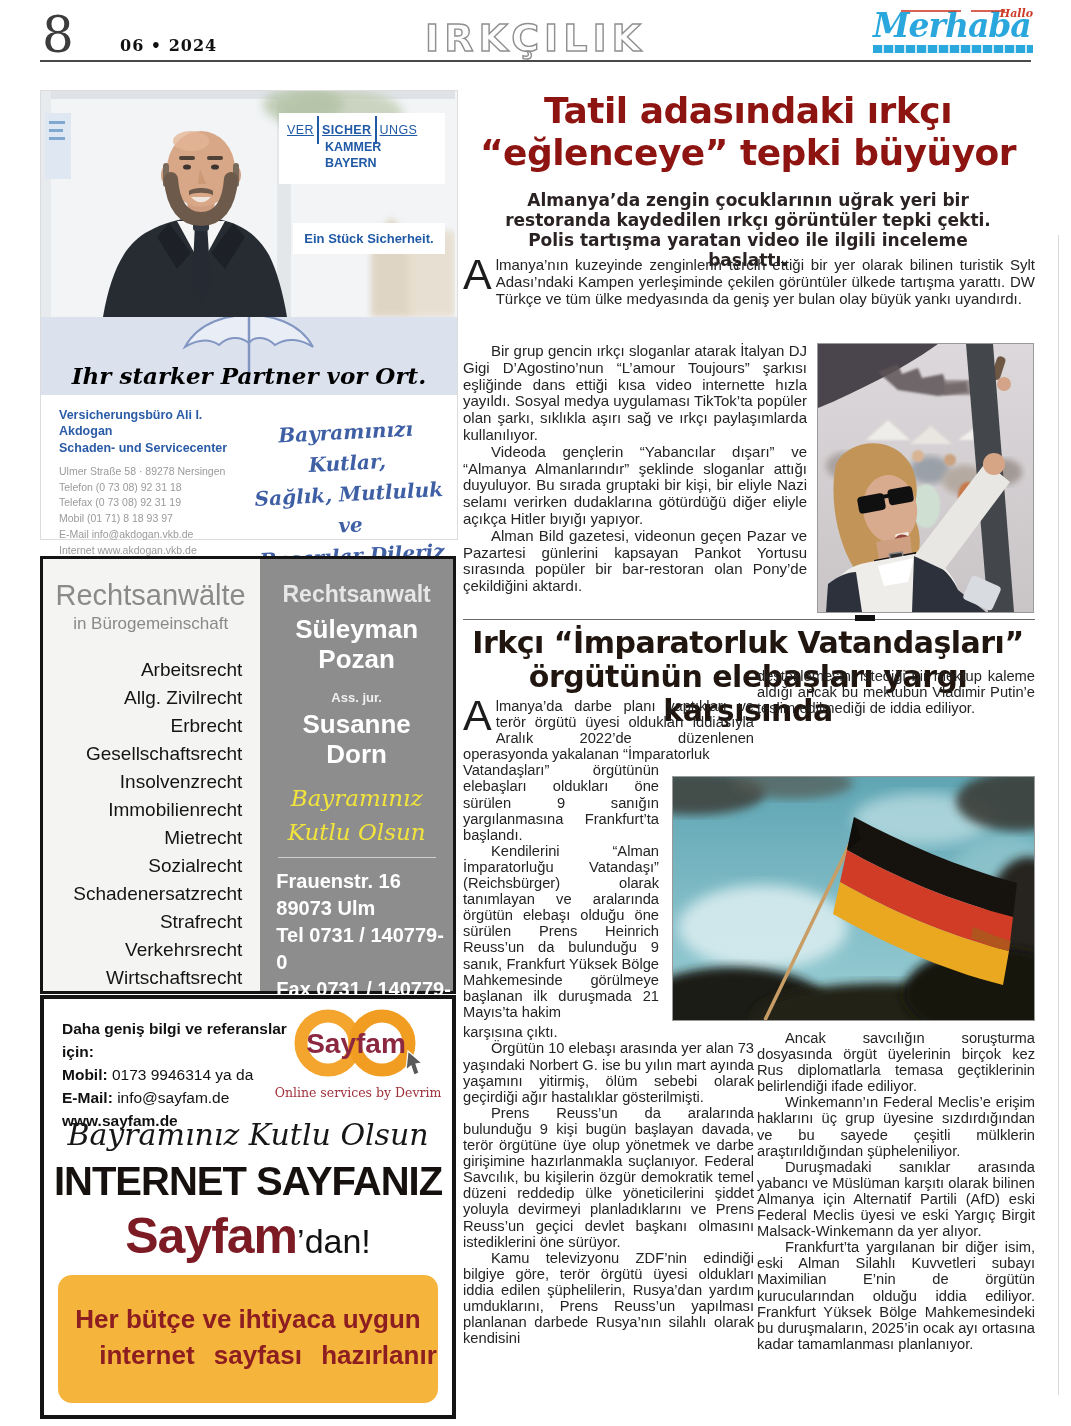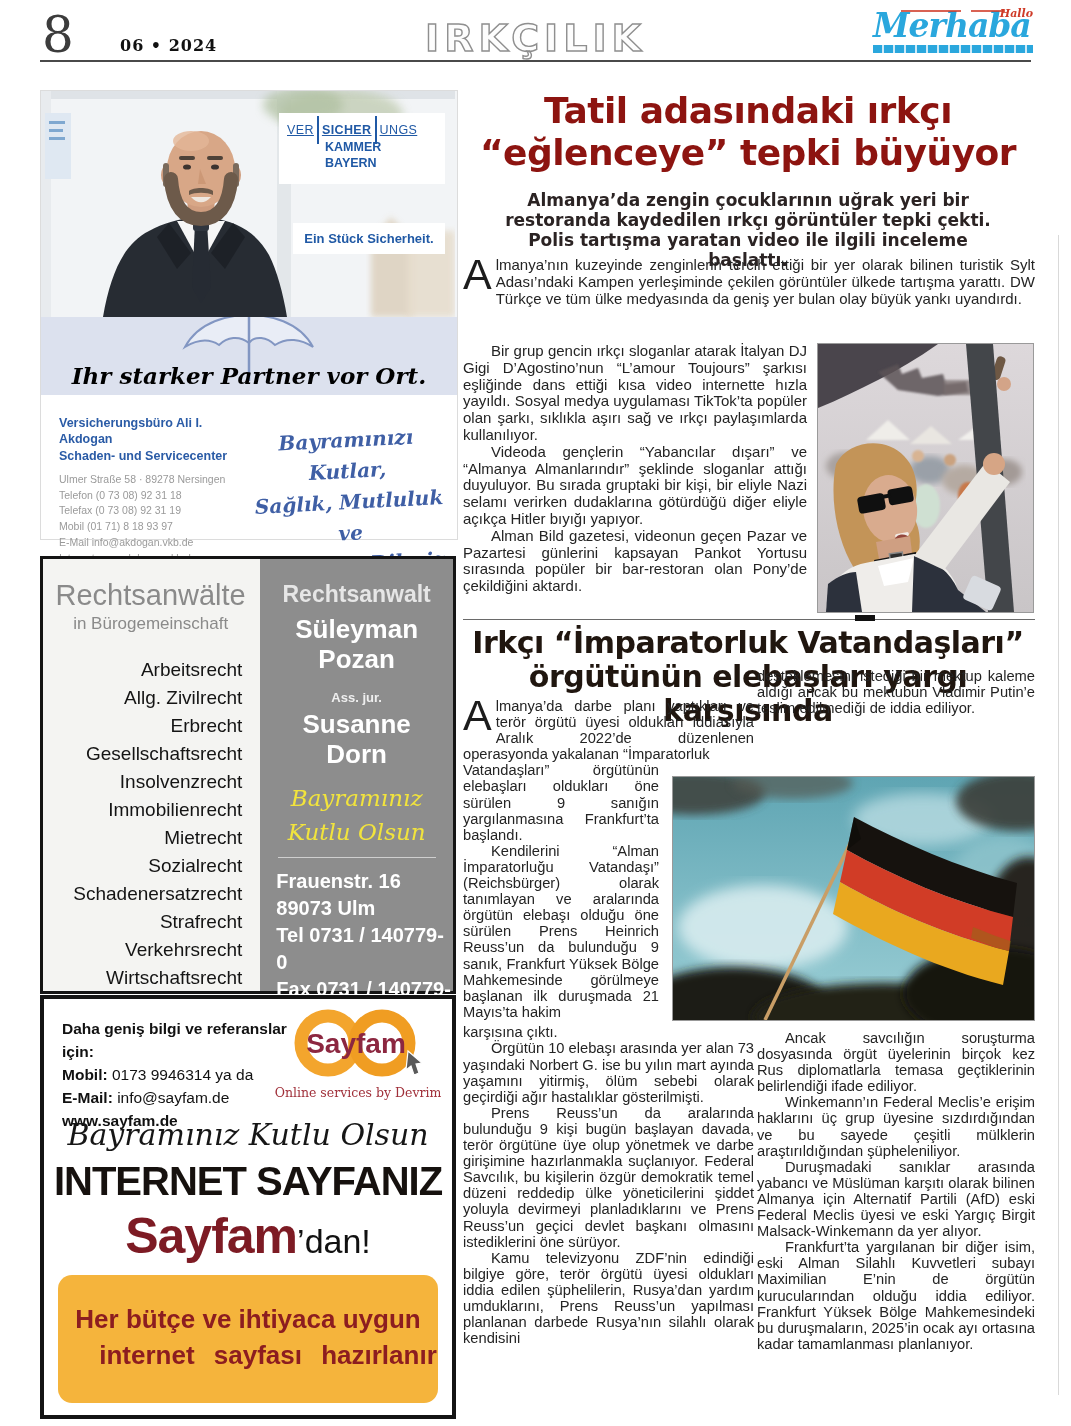--- a/index.html
+++ b/index.html
@@ -54,21 +54,21 @@
   .vkb-logobox{position:absolute;top:22px;right:12px;width:152px;background:#fff;padding:10px 6px 12px 8px;}
   .vkb-l1{white-space:nowrap;font:400 12.5px "Liberation Sans",sans-serif;color:#2059a5;letter-spacing:.4px;text-decoration:underline;}
   .vkb-l1 .mid{font-weight:700;border-left:2px solid #2059a5;border-right:2px solid #2059a5;padding:7px 3px;margin:0 3px;}
   .vkb-l23{margin:2px 0 0 38px;font:700 12.5px/1.3 "Liberation Sans",sans-serif;color:#2059a5;}
   .vkb-tagline{position:absolute;top:132px;right:12px;width:152px;background:#fff;padding:8px 4px;
       font:700 13px "Liberation Sans",sans-serif;color:#2059a5;text-align:center;box-sizing:border-box;}
   .vkb-band{position:relative;height:78px;background:#dce1ee;overflow:hidden;}
   .vkb-umb{position:absolute;left:50%;top:-4px;transform:translateX(-50%);}
   .vkb-slogan{position:absolute;bottom:6px;width:100%;text-align:center;
       font:700 italic 23px "DejaVu Serif",serif;color:#000000;}
-  .vkb-contact{display:flex;height:144px;background:#fff;padding:20px 8px 0 18px;box-sizing:border-box;}
+  .vkb-contact{display:flex;height:144px;background:#fff;padding:12px 8px 0 18px;box-sizing:border-box;}
   .vkb-cl{width:188px;}
   .vkb-office{font:700 12.5px/1.3 "Liberation Sans",sans-serif;color:#2a5ba6;}
   .vkb-lines{margin-top:8px;font:400 10.5px/1.5 "Liberation Sans",sans-serif;color:#9a9a9a;}
   .vkb-greet{flex:1;text-align:center;transform:rotate(-3deg);margin-top:10px;
       font:700 italic 20px/1.55 "DejaVu Serif",serif;color:#3f5fa5;}
 
   
   .ad-law{position:absolute;left:40px;top:548px;width:410px;height:432px;border:3px solid #141414;display:flex;margin-top:8px;}
   .law-left{width:53%;background:#f4f4f2;box-sizing:border-box;padding:20px 10px 0 8px;}
   .law-title{font:400 29px "Liberation Sans",sans-serif;color:#8a8a8a;text-align:center;}

